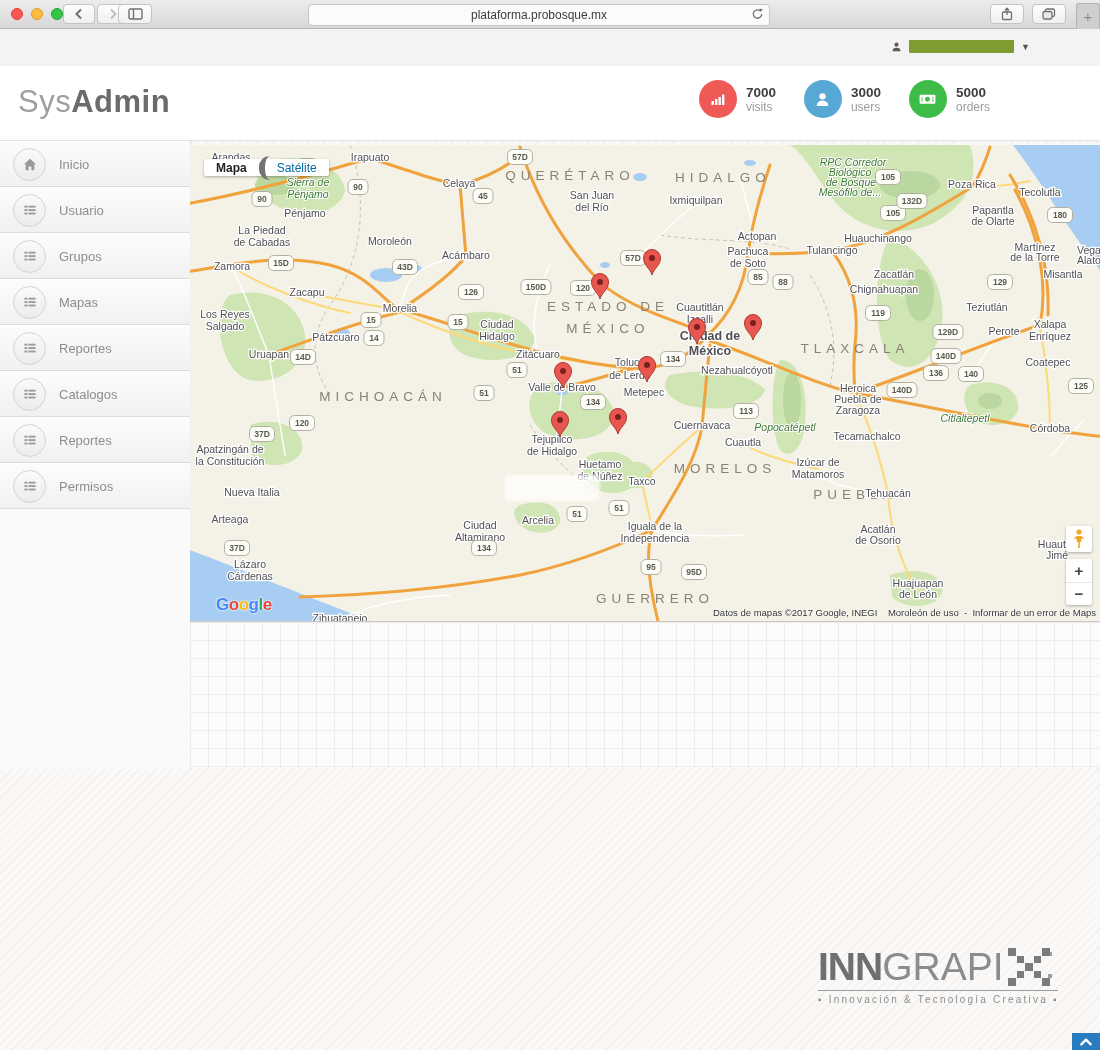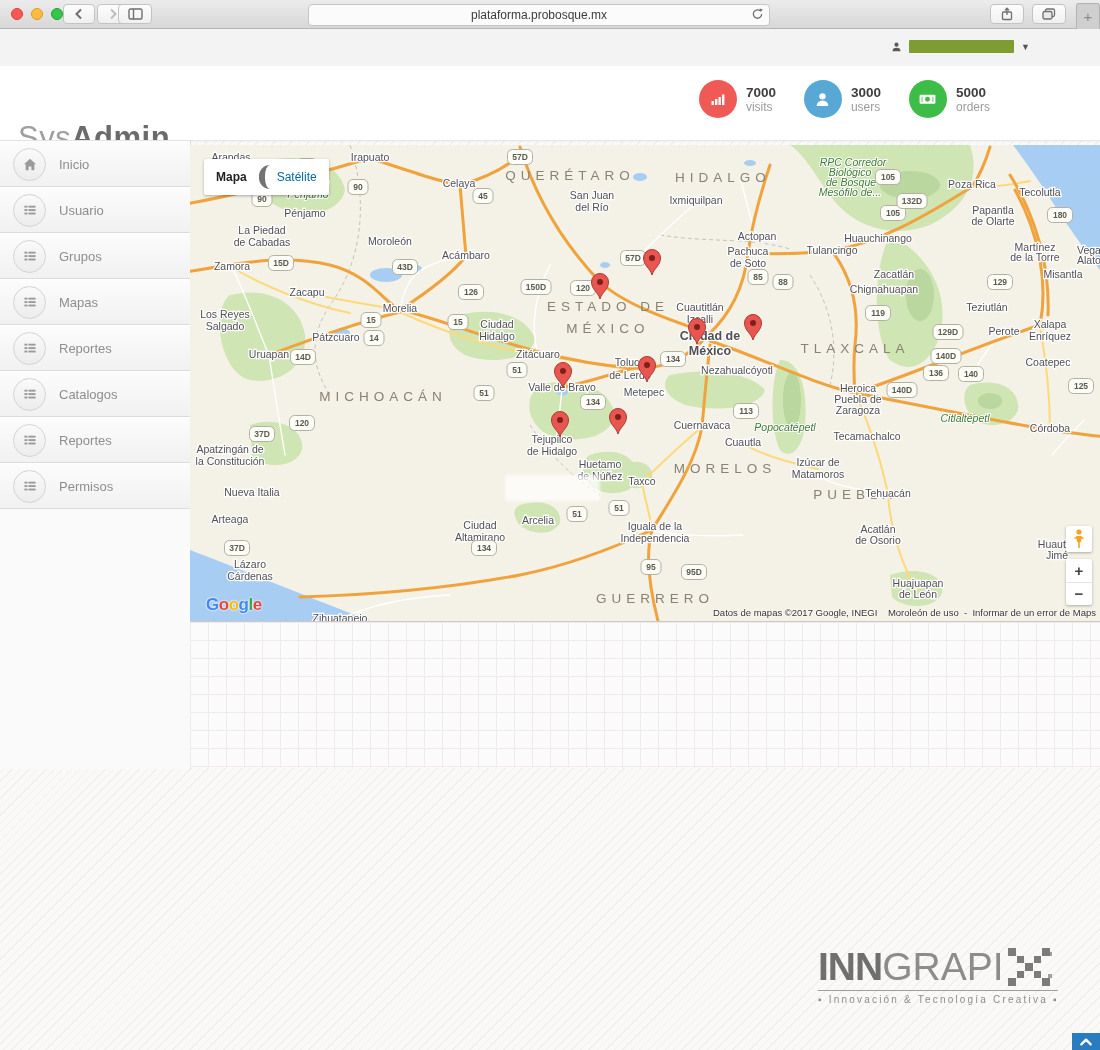--- a/index.html
+++ b/index.html
@@ -20,54 +20,54 @@
     border:1px solid #b2b2b2;border-bottom:none;border-radius:3px 3px 0 0;
     color:#8a8a8a;font-size:15px;display:flex;align-items:center;justify-content:center;}
   
   #topstrip{position:absolute;left:0;top:29px;width:1100px;height:37px;background:#f3f3f3;}
   #user-menu{position:absolute;right:70px;top:11px;display:flex;align-items:center;gap:7px;cursor:pointer;}
   #user-redacted{width:105px;height:13px;background:#7e9d31;border-radius:1px;}
   #user-caret{font-size:9px;color:#555;}
   
   #appheader{position:absolute;left:0;top:66px;width:1100px;height:74px;background:#fff;
     border-bottom:1px solid #e6e6e6;box-shadow:0 1px 2px rgba(0,0,0,0.03);}
-  #brand{position:absolute;left:18px;top:18px;font-size:31px;letter-spacing:0.5px;margin-top:36px;}
+  #brand{position:absolute;left:18px;top:18px;font-size:31px;letter-spacing:0.5px;}
   #brand .light{color:#9f9f9f;font-weight:400;}
   #brand .bold{color:#6b6b6b;font-weight:700;}
   #header-stats{position:absolute;right:110px;top:14px;display:flex;gap:28px;}
   .stat{display:flex;align-items:center;gap:9px;}
   .stat-circle{width:38px;height:38px;border-radius:50%;display:flex;align-items:center;justify-content:center;}
   .stat-val{font-size:13.5px;font-weight:700;color:#3f3f3f;line-height:15px;}
   .stat-label{font-size:12px;color:#9b9b9b;line-height:14px;}
   
   #sidebar{position:absolute;left:0;top:140px;width:190px;height:628px;background:#fafafa;
     border-right:1px solid #dcdcdc;border-top:1px solid #e2e2e2;}
   .side-item{height:46px;border-bottom:1px solid #dcdcdc;border-top:1px solid #ffffff;
     background:linear-gradient(#fcfcfc,#f1f1f1);display:flex;align-items:center;gap:13px;
     padding-left:13px;cursor:pointer;box-sizing:border-box;text-align:right;}
   .side-circle{width:33px;height:33px;border-radius:50%;border:1px solid #d3d3d3;
     background:linear-gradient(#fafafa,#ececec);display:flex;align-items:center;justify-content:center;box-sizing:border-box;}
   .side-label{font-size:13px;color:#8e8e8e;}
   
   #map-wrap{position:absolute;left:190px;top:145px;width:910px;height:476px;background:#f4f1e6;
     border-bottom:1px solid #c9c9c9;overflow:hidden;cursor:grab;}
   #map-svg{position:absolute;left:0;top:0;}
-  .mapcontrol{position:absolute;left:14px;top:14px;height:36px;background:#fff;border-radius:2px;
+  .mapcontrol{position:absolute;left:14px;top:14px;height:17px;background:#fff;border-radius:2px;
     box-shadow:0 1px 3px rgba(0,0,0,0.3);display:flex;align-items:center;font-size:12px;}
   .mapcontrol .seg{padding:0 12px;line-height:24px;cursor:pointer;}
   .mapcontrol .seg.active{font-weight:700;color:#222;}
   .mapcontrol .seg.idle{color:#0369a1;border-left:6px solid #737373;border-radius:11px;}
   #pegman-box{position:absolute;right:8px;top:381px;width:26px;height:26px;background:#fff;border-radius:2px;
     box-shadow:0 1px 3px rgba(0,0,0,0.3);display:flex;align-items:center;justify-content:center;cursor:pointer;}
   #zoom-box{position:absolute;right:8px;top:414px;width:26px;height:46px;background:#fff;border-radius:2px;
     box-shadow:0 1px 3px rgba(0,0,0,0.3);display:flex;flex-direction:column;}
   .zoom-btn{flex:1;display:flex;align-items:center;justify-content:center;font-size:15px;font-weight:700;
     color:#444;cursor:pointer;}
   #zoom-in{border-bottom:1px solid #e6e6e6;}
-  #google-logo{position:absolute;left:16px;bottom:6px;font-size:17px;font-weight:700;letter-spacing:-0.5px;
+  #google-logo{position:absolute;left:26px;bottom:6px;font-size:17px;font-weight:700;letter-spacing:-0.5px;
     text-shadow:0 0 2px #fff,0 0 2px #fff;cursor:pointer;}
   #map-attrib{position:absolute;right:4px;bottom:3px;font-size:9.5px;color:#333;
     text-shadow:0 0 2px #fff,0 0 2px #fff,0 0 2px #fff;}
   #map-attrib a{color:#333;text-decoration:none;}
   #map-watermark{position:absolute;left:315px;top:330px;width:95px;height:26px;background:rgba(255,255,255,0.72);
     border-radius:3px;filter:blur(1.5px);}
   
   #grid-panel{position:absolute;left:190px;top:622px;width:910px;height:146px;background:#fcfbfb;
     background-image:linear-gradient(#f2eaea 1px,transparent 1px),linear-gradient(90deg,#f2eaea 1px,transparent 1px);
     background-size:18px 18px;}

